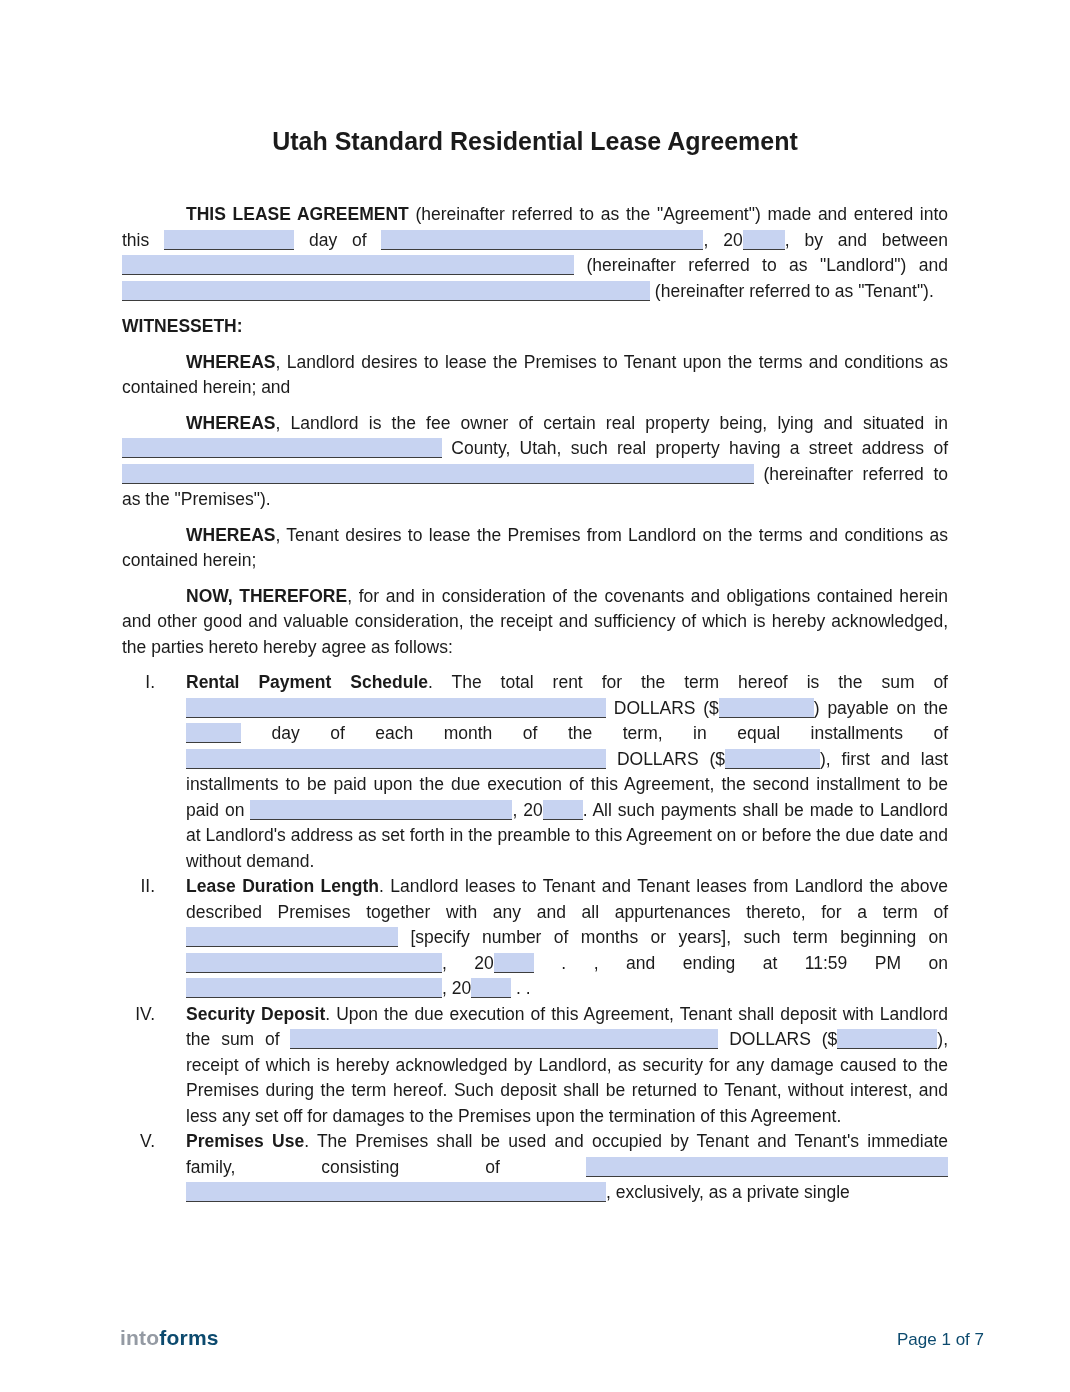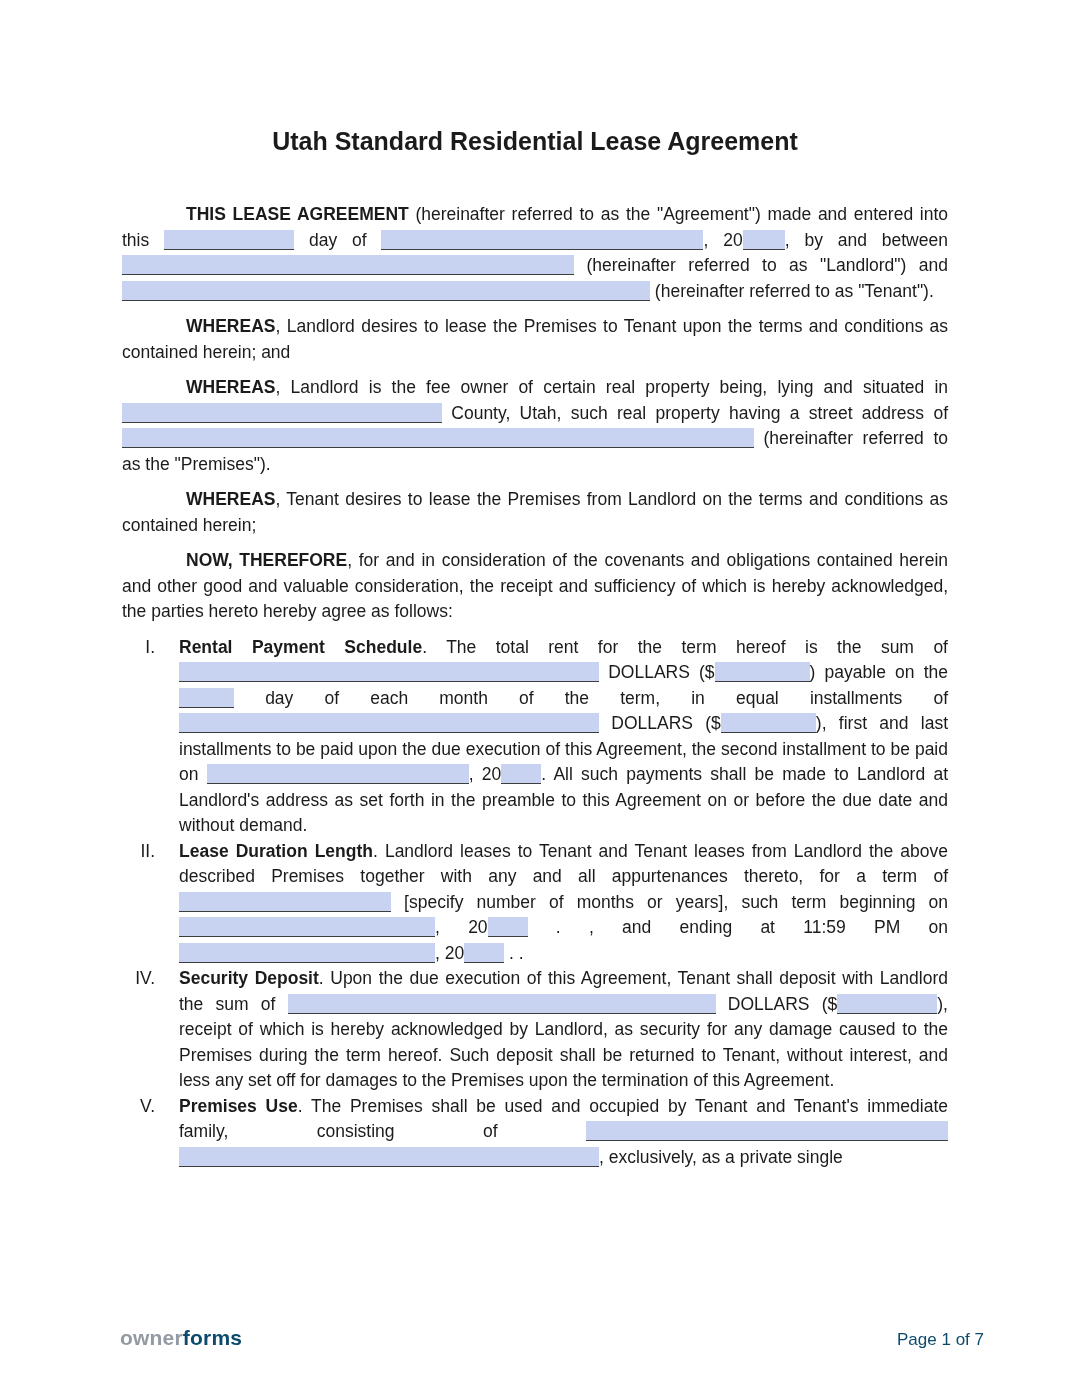--- a/index.html
+++ b/index.html
@@ -31,21 +31,21 @@
   .blank {
     display: inline-block;
     height: 20px;
     background: #c7d3f1;
     border-bottom: 1.5px solid #3d3d3d;
     vertical-align: -4px;
   }
   .list { margin-top: 2px; }
   .list-item { display: flex; align-items: flex-start; }
   .marker { flex: none; width: 33px; text-align: right; }
-  .li-body { flex: 1; margin-left: 24px; text-align: justify; }
+  .li-body { flex: 1; margin-left: 31px; text-align: justify; }
   .footer {
     position: absolute;
     left: 0; right: 0;
     bottom: 40px;
     padding: 0 86px 0 120px;
     display: flex;
     justify-content: space-between;
     align-items: baseline;
   }
   .brand { font-size: 21px; font-weight: bold; letter-spacing: 0.2px; }
@@ -54,20 +54,21 @@
   .pageno { font-size: 17px; color: #0c4a6e; }
 </style>
 </head>
 <body>
 
 <div class="page">
   <div class="content">
     <h1 class="title">Utah Standard Residential Lease Agreement</h1>
     <div class="list">
         <p class="paragraph indent"><span class="bold">THIS LEASE AGREEMENT</span><span> (hereinafter referred to as the "Agreement") made and entered into this </span><span class="blank" style="width: 130px;"></span><span> day of </span><span class="blank" style="width: 322px;"></span><span>, 20</span><span class="blank" style="width: 42px;"></span><span>, by and between </span><span class="blank" style="width: 452px;"></span><span> (hereinafter referred to as "Landlord") and </span><span class="blank" style="width: 528px;"></span><span> (hereinafter referred to as "Tenant").</span></p>
+        <p class="heading"><span class="bold">WITNESSETH:</span></p>
         <p class="paragraph indent"><span class="bold">WHEREAS</span><span>, Landlord desires to lease the Premises to Tenant upon the terms and conditions as contained herein; and</span></p>
         <p class="paragraph indent"><span class="bold">WHEREAS</span><span>, Landlord is the fee owner of certain real property being, lying and situated in </span><span class="blank" style="width: 320px;"></span><span> County, Utah, such real property having a street address of </span><span class="blank" style="width: 632px;"></span><span> (hereinafter referred to as the "Premises").</span></p>
         <p class="paragraph indent"><span class="bold">WHEREAS</span><span>, Tenant desires to lease the Premises from Landlord on the terms and conditions as contained herein;</span></p>
         <p class="paragraph indent"><span class="bold">NOW, THEREFORE</span><span>, for and in consideration of the covenants and obligations contained herein and other good and valuable consideration, the receipt and sufficiency of which is hereby acknowledged, the parties hereto hereby agree as follows:</span></p>
         <div class="list-item">
           <span class="marker">I.</span>
           <div class="li-body"><span class="bold">Rental Payment Schedule</span><span>.  The total rent for the term hereof is the sum of </span><span class="blank" style="width: 420px;"></span><span> DOLLARS ($</span><span class="blank" style="width: 95px;"></span><span>) payable on the </span><span class="blank" style="width: 55px;"></span><span> day of each month of the term, in equal installments of </span><span class="blank" style="width: 420px;"></span><span> DOLLARS ($</span><span class="blank" style="width: 95px;"></span><span>), first and last installments to be paid upon the due execution of this Agreement, the second installment to be paid on </span><span class="blank" style="width: 262px;"></span><span>, 20</span><span class="blank" style="width: 40px;"></span><span>.  All such payments shall be made to Landlord at Landlord's address as set forth in the preamble to this Agreement on or before the due date and without demand.</span></div>
         </div>
         <div class="list-item">
           <span class="marker">II.</span>
@@ -77,16 +78,16 @@
           <span class="marker">IV.</span>
           <div class="li-body"><span class="bold">Security Deposit</span><span>.  Upon the due execution of this Agreement, Tenant shall deposit with Landlord the sum of </span><span class="blank" style="width: 428px;"></span><span> DOLLARS ($</span><span class="blank" style="width: 100px;"></span><span>), receipt of which is hereby acknowledged by Landlord, as security for any damage caused to the Premises during the term hereof.  Such deposit shall be returned to Tenant, without interest, and less any set off for damages to the Premises upon the termination of this Agreement.</span></div>
         </div>
         <div class="list-item">
           <span class="marker">V.</span>
           <div class="li-body"><span class="bold">Premises Use</span><span>.  The Premises shall be used and occupied by Tenant and Tenant's immediate family, consisting of </span><span class="blank" style="width: 362px;"></span><span> </span><span class="blank" style="width: 420px;"></span><span>, exclusively, as a private single</span></div>
         </div>
       </div>
   </div>
   <div class="footer">
-    <div class="brand"><span class="free">owner</span><span class="forms">forms</span></div>
+    <div class="brand"><span class="free">into</span><span class="forms">forms</span></div>
     <div class="pageno">Page 1 of 7</div>
   </div>
 </div>
 
 </body></html>

